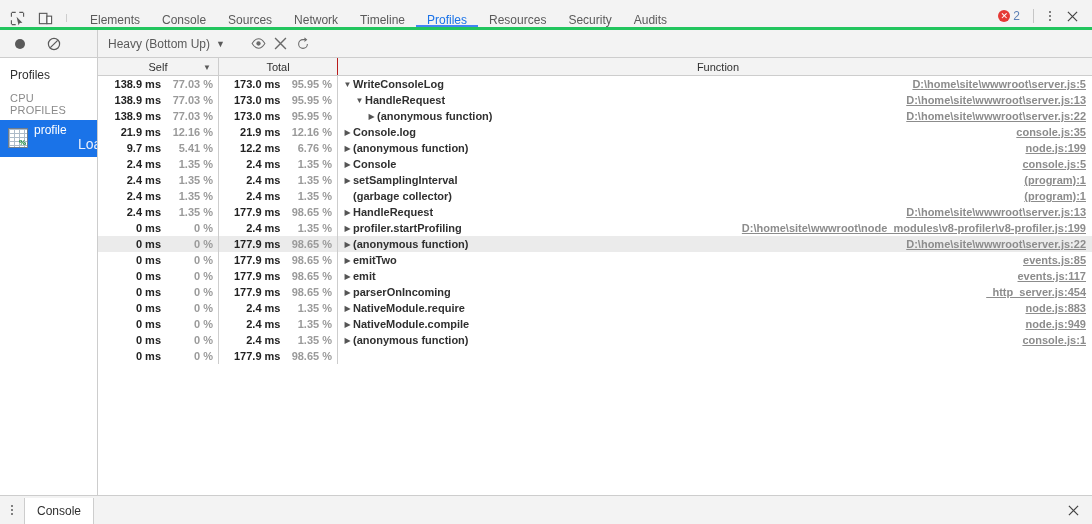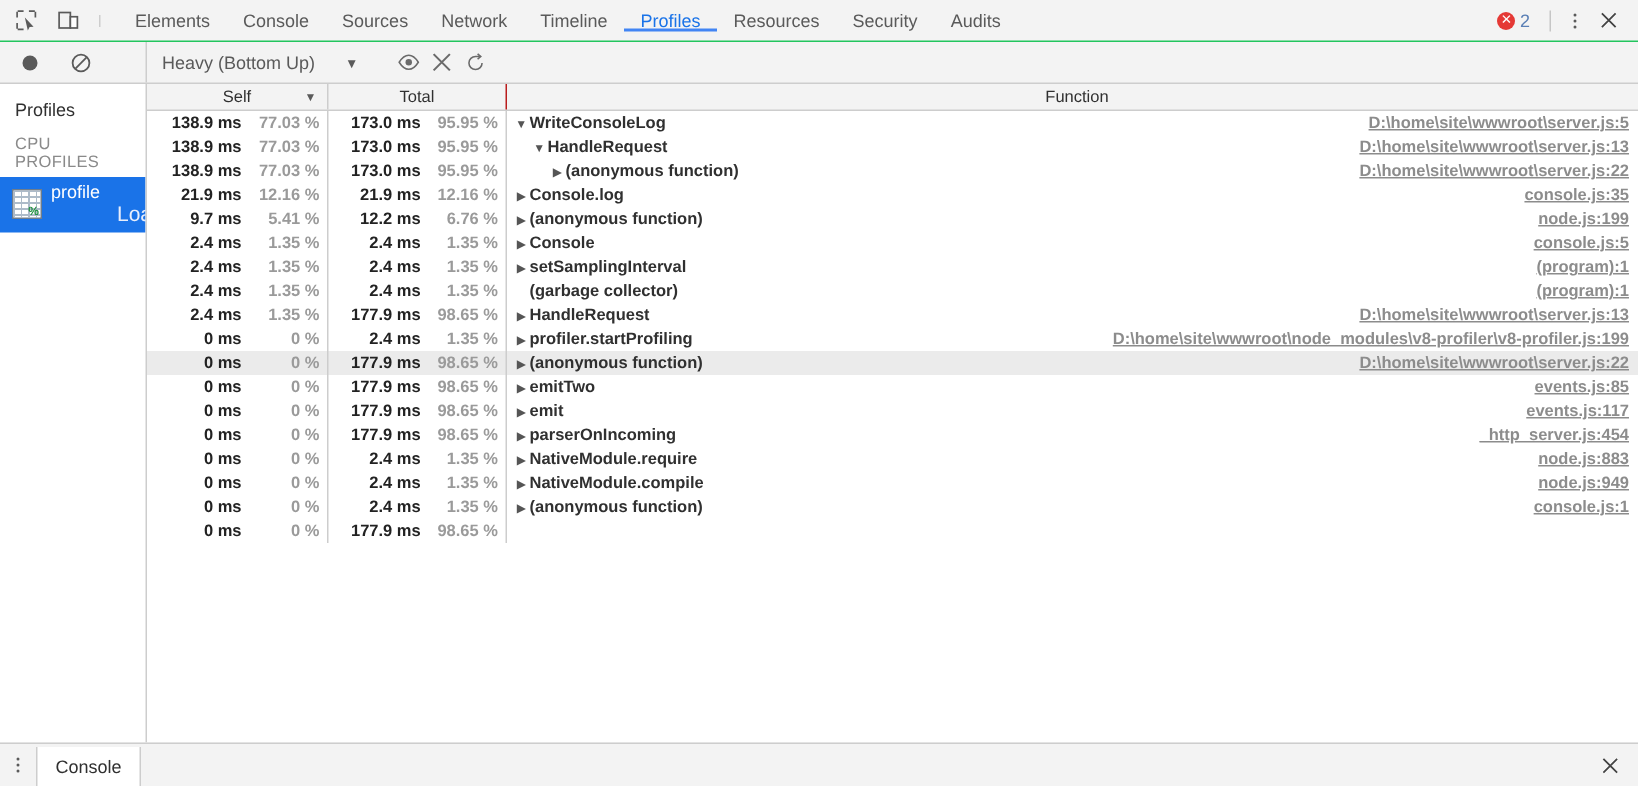--- a/index.html
+++ b/index.html
@@ -11,22 +11,22 @@
     color:#303030;
     overflow:hidden;
     -webkit-font-smoothing:antialiased;
   }
   .app{width:1092px;height:524px;display:flex;flex-direction:column;position:relative;}
 
   
   .tabbar{
     height:27px;min-height:27px;
     background:#f3f3f3;
-    border-bottom:1px solid #22c55e;
-    display:flex;align-items:center;
+    border-bottom:3px solid #22c55e;
+    display:flex;align-items:flex-end;
     position:relative;
   }
   .tb-icons{display:flex;align-items:center;padding:0 6px 0 8px;gap:10px;}
   .tb-icon{width:18px;height:18px;display:flex;align-items:center;justify-content:center;cursor:pointer;}
   .tb-sep{width:1px;background:#cdcdcd;margin:5px 6px 5px 2px;align-self:stretch;}
   .tabs{display:flex;align-items:stretch;}
   .tab{
     display:flex;align-items:center;
     padding:0 11px;
     color:#5a5a5a;
@@ -56,21 +56,21 @@
   .toolbar2{
     height:27px;min-height:27px;
     background:#f3f3f3;
     border-bottom:1px solid #cdcdcd;
     display:flex;align-items:stretch;
   }
   .t2-left{width:98px;display:flex;align-items:center;gap:12px;padding-left:9px;box-sizing:border-box;border-right:1px solid #cdcdcd;}
   .t2-right{display:flex;align-items:center;gap:0;padding-left:8px;}
   .ctl{width:22px;height:22px;display:flex;align-items:center;justify-content:center;cursor:pointer;}
   .viewsel{
-    display:flex;align-items:center;gap:20px;
+    display:flex;align-items:center;gap:6px;
     color:#5a5a5a;font-size:12px;padding:0 6px 0 2px;cursor:pointer;white-space:nowrap;
   }
   .caret{font-size:9px;color:#5a5a5a;}
   .t2-sep{width:1px;background:#cdcdcd;margin:5px 8px;}
 
   
   .body{flex:1;display:flex;min-height:0;}
   .sidebar{
     width:98px;min-width:98px;
     background:#fff;

